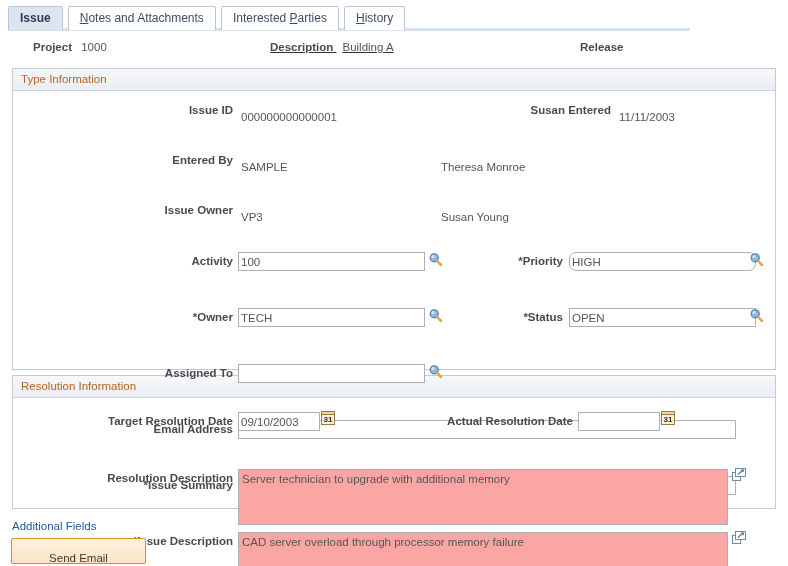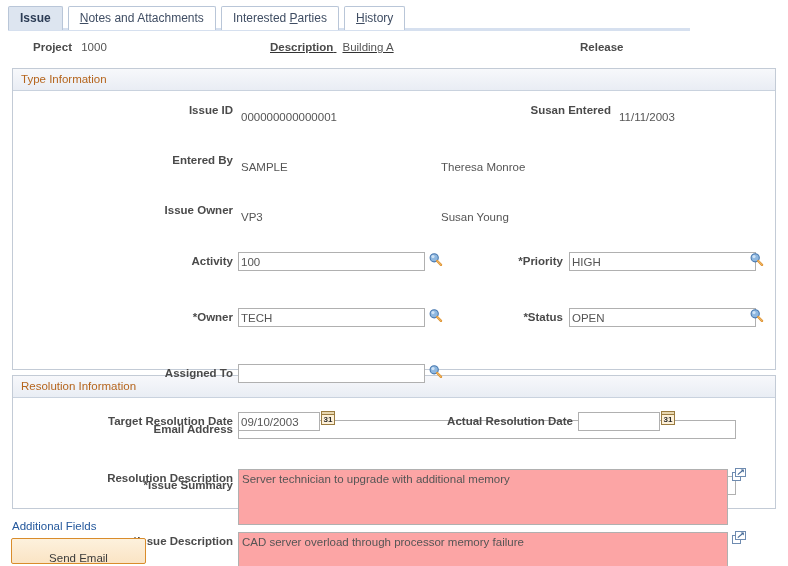--- a/index.html
+++ b/index.html
@@ -231,21 +231,21 @@
       <input class="finput" style="left: 225px; width: 181px;" value="100">
       <span class="icon" style="left:415px; top:3px">
         <svg width="15" height="15" viewBox="0 0 15 15">
           <circle cx="6.2" cy="5.8" r="4.1" fill="#8fb8e0" stroke="#4a7ab0" stroke-width="1.1"></circle>
           <circle cx="5" cy="4.6" r="1.6" fill="#cfe3f5"></circle>
           <line x1="9.2" y1="9" x2="13" y2="12.8" stroke="#d98c2b" stroke-width="2.4" stroke-linecap="round"></line>
           <line x1="9.2" y1="9" x2="13" y2="12.8" stroke="#f0b560" stroke-width="1.1" stroke-linecap="round"></line>
         </svg>
       </span>
       <span class="flabel" style="left:420px; width:130px">*Priority</span>
-      <input class="finput" style="left: 556px; width: 181px;" value="HIGH">
+      <input class="finput" style="left: 556px; width: 181px; border-radius: 7px;" value="HIGH">
       <span class="icon" style="left:736px; top:3px">
         <svg width="15" height="15" viewBox="0 0 15 15">
           <circle cx="6.2" cy="5.8" r="4.1" fill="#8fb8e0" stroke="#4a7ab0" stroke-width="1.1"></circle>
           <circle cx="5" cy="4.6" r="1.6" fill="#cfe3f5"></circle>
           <line x1="9.2" y1="9" x2="13" y2="12.8" stroke="#d98c2b" stroke-width="2.4" stroke-linecap="round"></line>
           <line x1="9.2" y1="9" x2="13" y2="12.8" stroke="#f0b560" stroke-width="1.1" stroke-linecap="round"></line>
         </svg>
       </span>
     </div>
 

